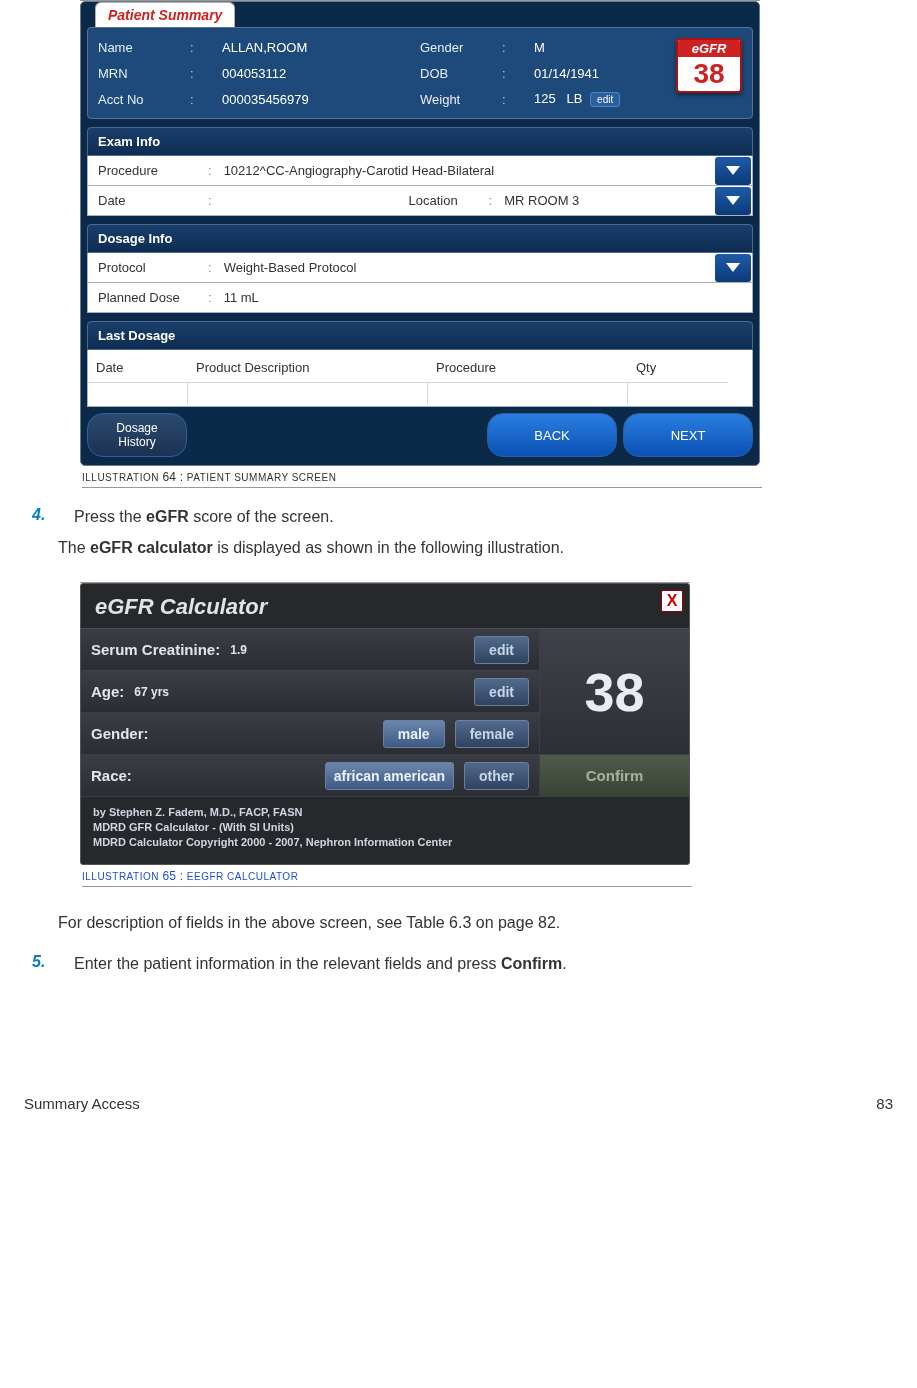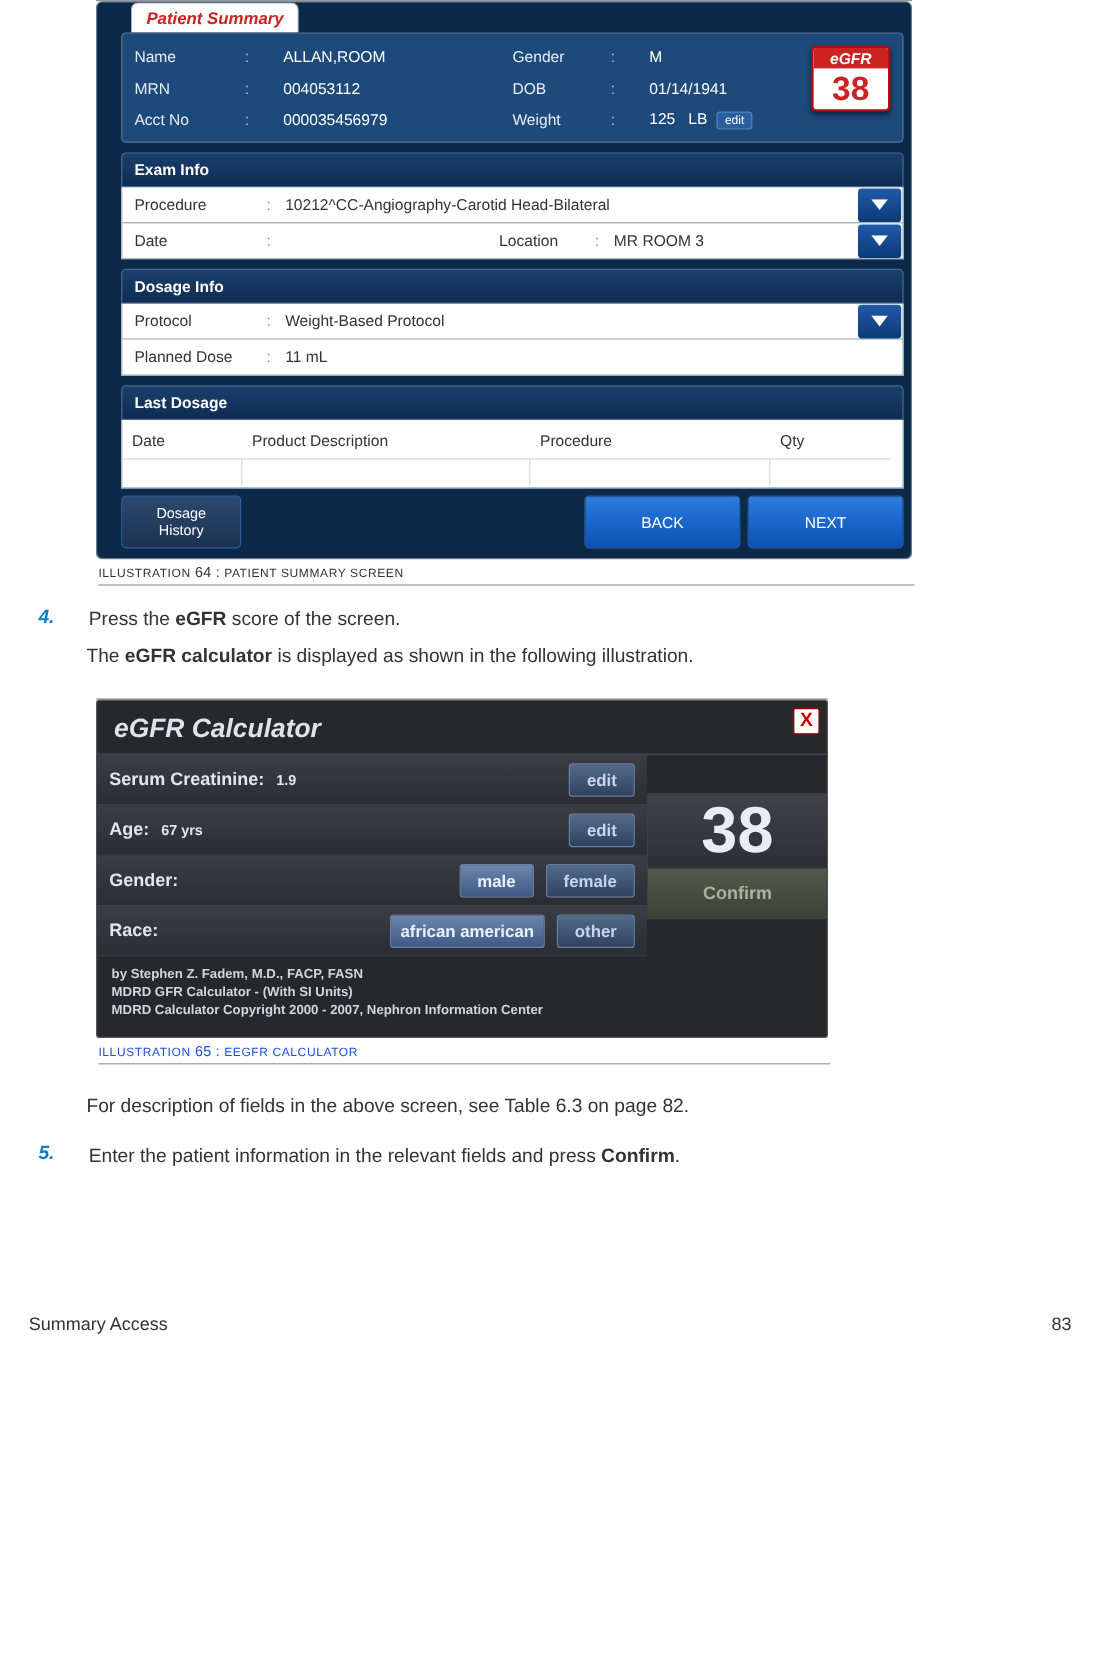--- a/index.html
+++ b/index.html
@@ -12,21 +12,21 @@
     color: #333;
     font-size: 15px;
   }
   .figure-wrap { margin-left: 60px; }
   
   .ps-frame {
     width: 680px;
     background: #0b2a4a;
     border: 1px solid #6a7c90;
     border-radius: 5px;
-    padding: 0 6px 8px 20px;
+    padding: 0 6px 8px 6px;
   }
   .ps-tab {
     display: inline-block;
     background: #fff;
     border: 1px solid #b0b0b0;
     border-bottom: none;
     border-radius: 6px 6px 0 0;
     padding: 4px 12px;
     margin-left: 8px;
     color: #c22;
@@ -95,56 +95,56 @@
   .last-table .th-row, .last-table .td-row { display: flex; height: 26px; align-items: center; font-size: 13px; }
   .last-table .th-row div { padding: 0 8px; color: #333; }
   .last-table .td-row div { padding: 0 8px; border-top: 1px solid #cfd7e2; border-right: 1px solid #cfd7e2; height: 22px; }
   .c-date { width: 100px; }
   .c-prod { width: 240px; }
   .c-proc { width: 200px; }
   .c-qty { width: 100px; }
   .ps-footer { display: flex; gap: 6px; padding-top: 6px; }
   .ps-footer .spacer { flex: 1; }
   .foot-btn {
-    height: 44px; border-radius: 4px; color: #fff; font-size: 13px;
+    height: 44px; border-radius: 16px; color: #fff; font-size: 13px;
     display: flex; align-items: center; justify-content: center;
     border: 1px solid #2f5f9e;
   }
   .foot-btn.grey { background: linear-gradient(#2b4a6e,#1b3252); width: 100px; font-size: 12px; line-height: 14px; text-align: center; }
   .foot-btn.blue { background: linear-gradient(#2a7de0,#0b51b5); width: 130px; }
   .caption {
     font-size: 12px; margin: 4px 0 2px 2px;
     font-variant: small-caps; letter-spacing: 0.2px;
     border-bottom: 1px solid #999; padding-bottom: 3px;
     color: #333;
   }
   .hr-top { border-top: 1px solid #999; width: 680px; margin-bottom: 0; }
   
   .step-row { display: flex; margin: 18px 0 6px 12px; }
   .step-num { color: #0a7ec0; font-weight: bold; font-style: italic; width: 42px; font-size: 16px; }
   .step-text { flex: 1; font-size: 16px; line-height: 22px; }
-  .indent { margin-left: 52px; font-size: 16px; line-height: 24px; margin-top: 8px; }
+  .indent { margin-left: 38px; font-size: 16px; line-height: 24px; margin-top: 8px; }
   strong.inline { font-weight: bold; }
   
   .calc-wrap { margin-left: 60px; margin-top: 22px; }
   .calc-frame {
     width: 610px; background: #26282c; border: 1px solid #555; border-radius: 3px;
     position: relative; padding: 0 0 6px 0;
   }
   .calc-close {
     position: absolute; right: 6px; top: 6px; width: 22px; height: 22px;
     background: #fff; border: 1px solid #900; color: #c00;
     font-weight: bold; text-align: center; line-height: 20px; font-size: 16px;
     border-radius: 2px;
   }
   .calc-title {
     color: #dfe4ea; font-size: 22px; font-weight: bold; font-style: italic;
     padding: 10px 14px 8px 14px; border-bottom: 1px solid #4a4d54;
   }
-  .calc-body { display: flex; align-items: center; }
+  .calc-body { display: flex; }
   .calc-left { flex: 1; }
   .calc-right { width: 150px; display: flex; flex-direction: column; border-left: 1px solid #3d4047; }
   .calc-row {
     display: flex; align-items: center; height: 42px;
     border-bottom: 1px solid #3d4047; padding: 0 10px; gap: 10px;
     background: linear-gradient(#3a3d44,#2a2d33);
   }
   .calc-row .lab { color: #e2e6ec; font-weight: bold; font-size: 15px; }
   .calc-row .val { color: #e2e6ec; font-weight: bold; font-size: 12px; }
   .calc-row .spacer { flex: 1; }

